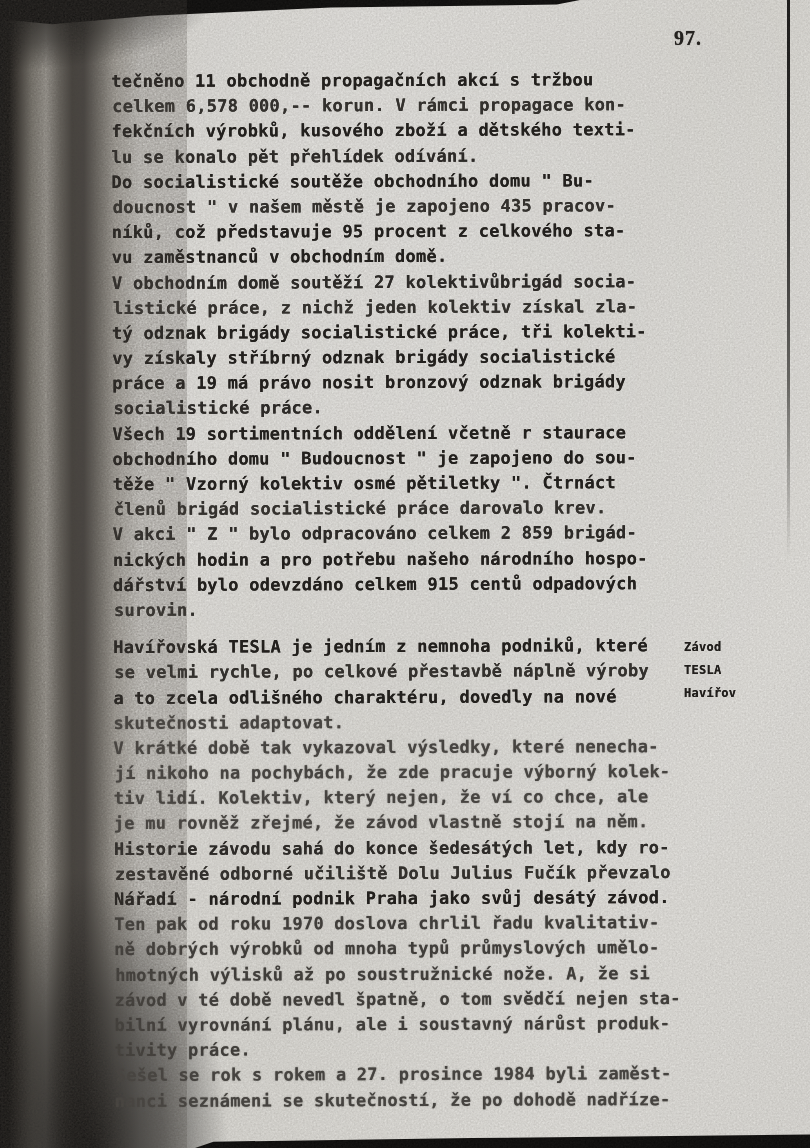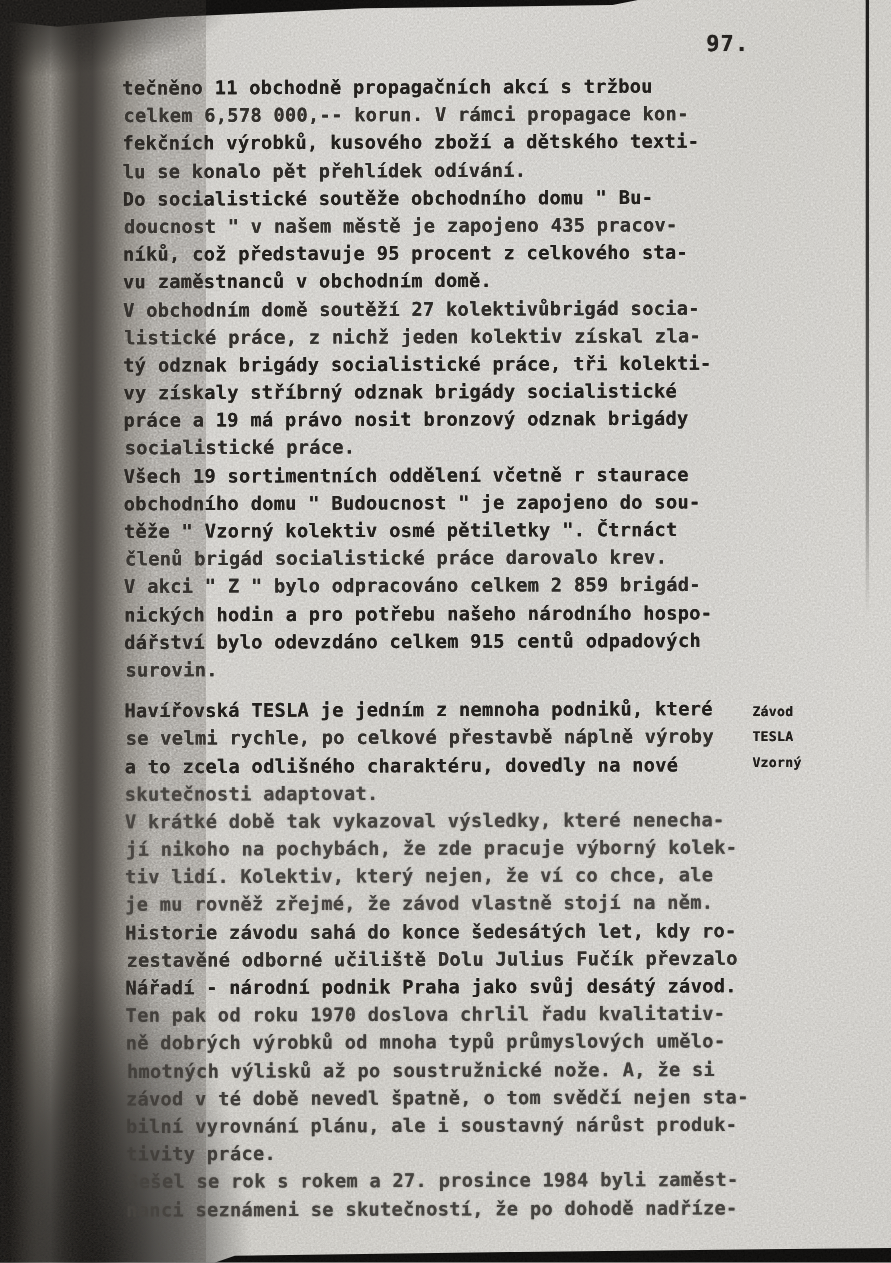--- a/index.html
+++ b/index.html
@@ -44,23 +44,23 @@
     background: #050505;
     clip-path: polygon(0 100%, 3% 58%, 45% 34%, 100% 10%, 100% 100%);
   }
   .right-line {
     position: absolute; left: 787px; top: 0; width: 3px; height: 560px;
     background: linear-gradient(180deg, #131313 0%, #2c2c2c 40%, #6b6b68 68%, rgba(110,110,108,0) 100%);
   }
 
   
   .page-number {
-    position: absolute; left: 642px; top: 27px;
+    position: absolute; left: 674px; top: 27px;
     font-size: 20px; font-weight: bold; letter-spacing: 1px;
-    color: #1c1a18; text-shadow: 0 0 0.7px rgba(25,23,20,0.9);
+    color: #1c1a18; text-shadow: 0 0 0.7px rgba(25,23,20,0.9); font-family: Liberation Serif, serif;
   }
   .text-block {
     position: absolute; left: 113px; top: 69px; width: 575px;
     transform: rotate(-0.2deg); transform-origin: 0 50%;
   }
   .line {
     height: 25.2px; line-height: 25.2px; white-space: nowrap;
     font-size: 17px; font-weight: bold; letter-spacing: 0.25px;
     color: #191715; text-shadow: 0 0 0.6px rgba(25,23,20,0.9);
   }
@@ -149,21 +149,21 @@
         <div class="line">bilní vyrovnání plánu, ale i soustavný nárůst produk-</div>
         <div class="line">tivity práce.</div>
         <div class="line">Sešel se rok s rokem a 27. prosince 1984 byli zaměst-</div>
         <div class="line">nanci seznámeni se skutečností, že po dohodě nadříze-</div>
       </div>
   </div>
 
   <div class="margin-note">
       <div class="note-line">Závod</div>
       <div class="note-line">TESLA</div>
-      <div class="note-line">Vzorný</div>
+      <div class="note-line">Havířov</div>
     </div>
 
   <svg class="grain" width="810" height="1148">
     <filter id="grainF">
       <feTurbulence type="fractalNoise" baseFrequency="0.55" numOctaves="2" seed="7" stitchTiles="stitch"></feTurbulence>
       <feColorMatrix type="matrix" values="0 0 0 0 0.08  0 0 0 0 0.07  0 0 0 0 0.06  0.35 0.35 0.35 0 0"></feColorMatrix>
     </filter>
     <rect width="810" height="1148" filter="url(#grainF)" opacity="0.35"></rect>
     <rect width="170" height="1148" filter="url(#grainF)" opacity="0.45"></rect>
   </svg>

